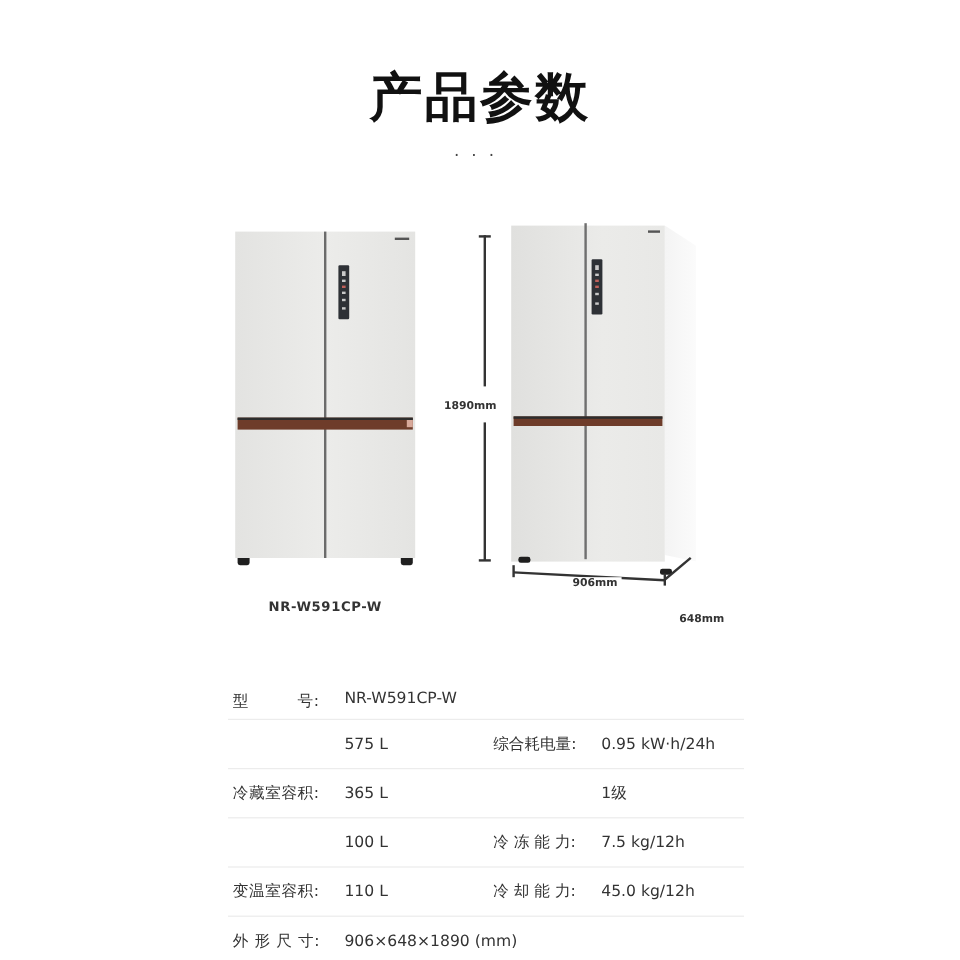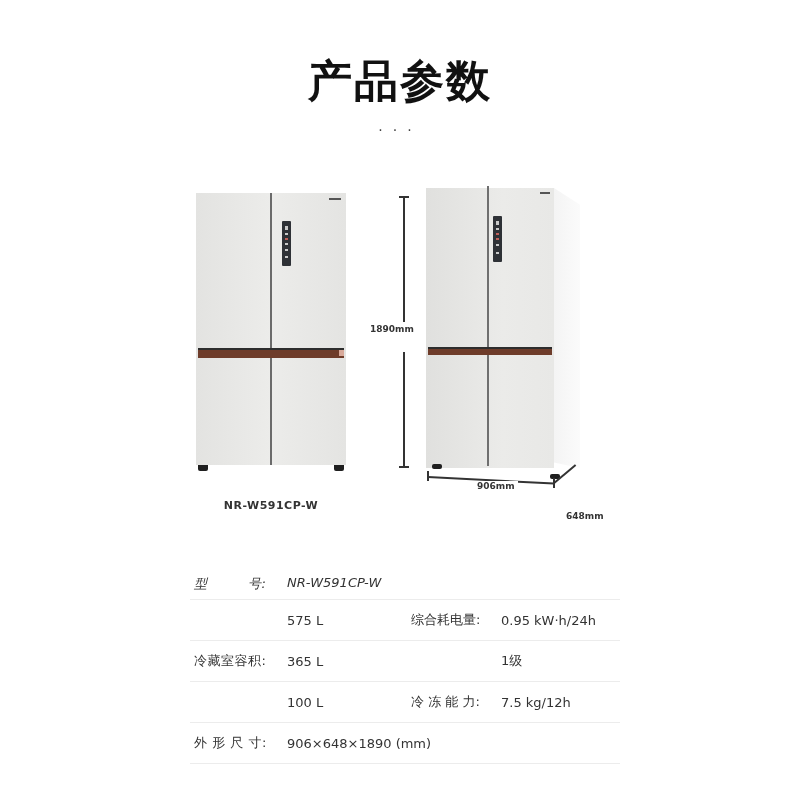--- a/index.html
+++ b/index.html
@@ -47,21 +47,21 @@
     .dim-v-cap { position: absolute; left: 399px; width: 10px; height: 1.5px; background: #333; }
     .dim-v-gap { position: absolute; left: 396px; top: 322px; width: 16px; height: 30px; background: #fff; }
     .dim-label { position: absolute; font-size: 9px; font-weight: bold; color: #333; background: #fff; }
     .dim-h { position: absolute; left: 428px; top: 476px; width: 126px; height: 1.5px; background: #333; transform: rotate(3deg); transform-origin: left center; }
     .dim-h-cap { position: absolute; width: 1.5px; height: 10px; background: #333; }
     .dim-d { position: absolute; left: 554px; top: 482px; width: 28px; height: 1.5px; background: #333; transform: rotate(-40deg); transform-origin: left center; }
 
     
     .spec-table { position: absolute; left: 190px; top: 566px; width: 430px; }
     .spec-row { position: relative; height: 40px; border-bottom: 1px solid #ececec; }
-    .spec-row:first-child { height: 33px; font-style: italic; }
+    .spec-row:first-child { height: 33px; }
     .cell { position: absolute; top: 0; height: 100%; display: flex; align-items: center; font-size: 13px; color: #333; }
     .label1 { left: 4px; width: 80px; letter-spacing: 0.5px; justify-content: space-between; }
     .val1 { left: 97px; }
     .label2 { left: 221px; width: 80px; justify-content: flex-start; }
     .val2 { left: 311px; }
     .spec-row:first-child .cell { align-items: flex-start; padding-top: 9px; height: auto; }
     .lbl-text { white-space: pre; }
   </style>
 </head>
 <body>
@@ -85,21 +85,21 @@
   <div class="ff-handle-light"></div>
   <div class="ff-foot" style="left:2px"></div>
   <div class="ff-foot" style="right:2px"></div>
 </div>
 <div class="model-caption">NR-W591CP-W</div>
 
 <div class="dim-v"></div>
 <div class="dim-v-cap" style="top:196px"></div>
 <div class="dim-v-cap" style="top:466px"></div>
 <div class="dim-v-gap"></div>
-<div class="dim-label" style="left:370px;top:324px">1890mm</div>
+<div class="dim-label" style="left:370px;top:334px">1890mm</div>
 
 <div class="fridge-side">
   <div class="fs-side"></div>
   <div class="fs-front"></div>
   <div class="fs-split-v"></div>
   <div class="fs-logo"></div>
   <div class="fs-panel">
     <i style="top:5px;height:4px"></i>
       <i style="top:12px"></i>
       <i class="red" style="top:17px"></i>
@@ -142,17 +142,27 @@
   </div>
   <div class="spec-row">
     <div class="cell val1">100 L</div>
     <div class="cell label2">
         <span class="lbl-text">冷 冻 能 力:</span>
       </div>
     <div class="cell val2">7.5 kg/12h</div>
   </div>
   <div class="spec-row">
     <div class="cell label1">
+        <span class="lbl-text">变温室容积:</span>
+      </div>
+    <div class="cell val1">110 L</div>
+    <div class="cell label2">
+        <span class="lbl-text">冷 却 能 力:</span>
+      </div>
+    <div class="cell val2">45.0 kg/12h</div>
+  </div>
+  <div class="spec-row">
+    <div class="cell label1">
         <span class="lbl-text">外 形 尺 寸:</span>
       </div>
     <div class="cell val1">906×648×1890 (mm)</div>
   </div>
 </div>
 
 </body></html>

